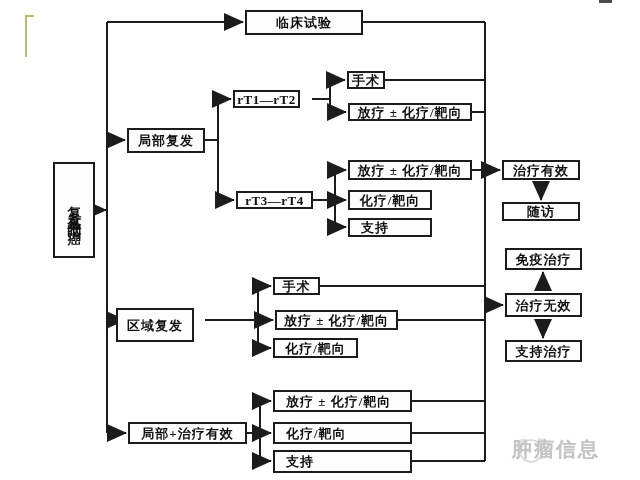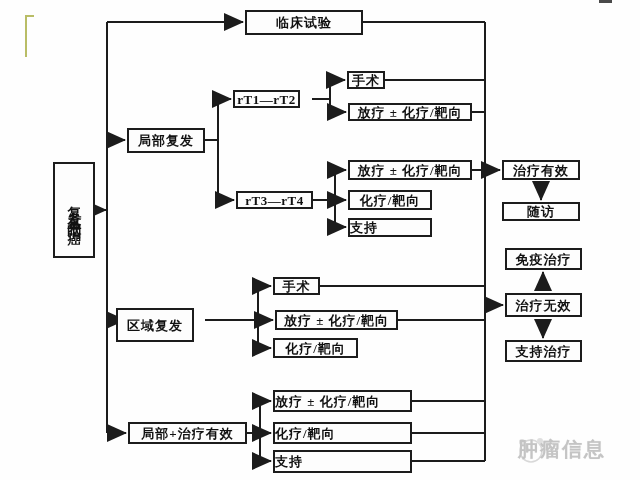--- a/index.html
+++ b/index.html
@@ -23,40 +23,39 @@
     font-weight:bold;
     font-size:13px;
     line-height:1;
     display:flex;
     align-items:center;
     justify-content:center;
     white-space:nowrap;
     letter-spacing:1px;
     font-family:Liberation Serif, serif;
   }
-  .node.align-left{justify-content:flex-start;}
+  .node.align-left{justify-content:flex-start;padding-left:11px;}
   .node.vertical{
     writing-mode:vertical-lr;
     text-orientation:upright;
     letter-spacing:6px;
     font-size:14px;
     justify-content:center;
   }
   .latin{font-size:13px;letter-spacing:0.5px;}
   #watermark{
     position:absolute;
     left:512px;top:436px;
     display:flex;align-items:center;
     color:#c7c7c7;
   }
   #watermark .wm-text{
     font-size:20px;
     font-weight:bold;
     letter-spacing:2px;
-    margin-left:6px;
     color:#c4c4c4;
     text-shadow:0 0 1px #e2e2e2;
   }
   #top-artifact{
     position:absolute;left:599px;top:0;width:13px;height:3px;
     background:#2a2a2a;opacity:.85;
   }
 </style>
 </head>
 <body>

